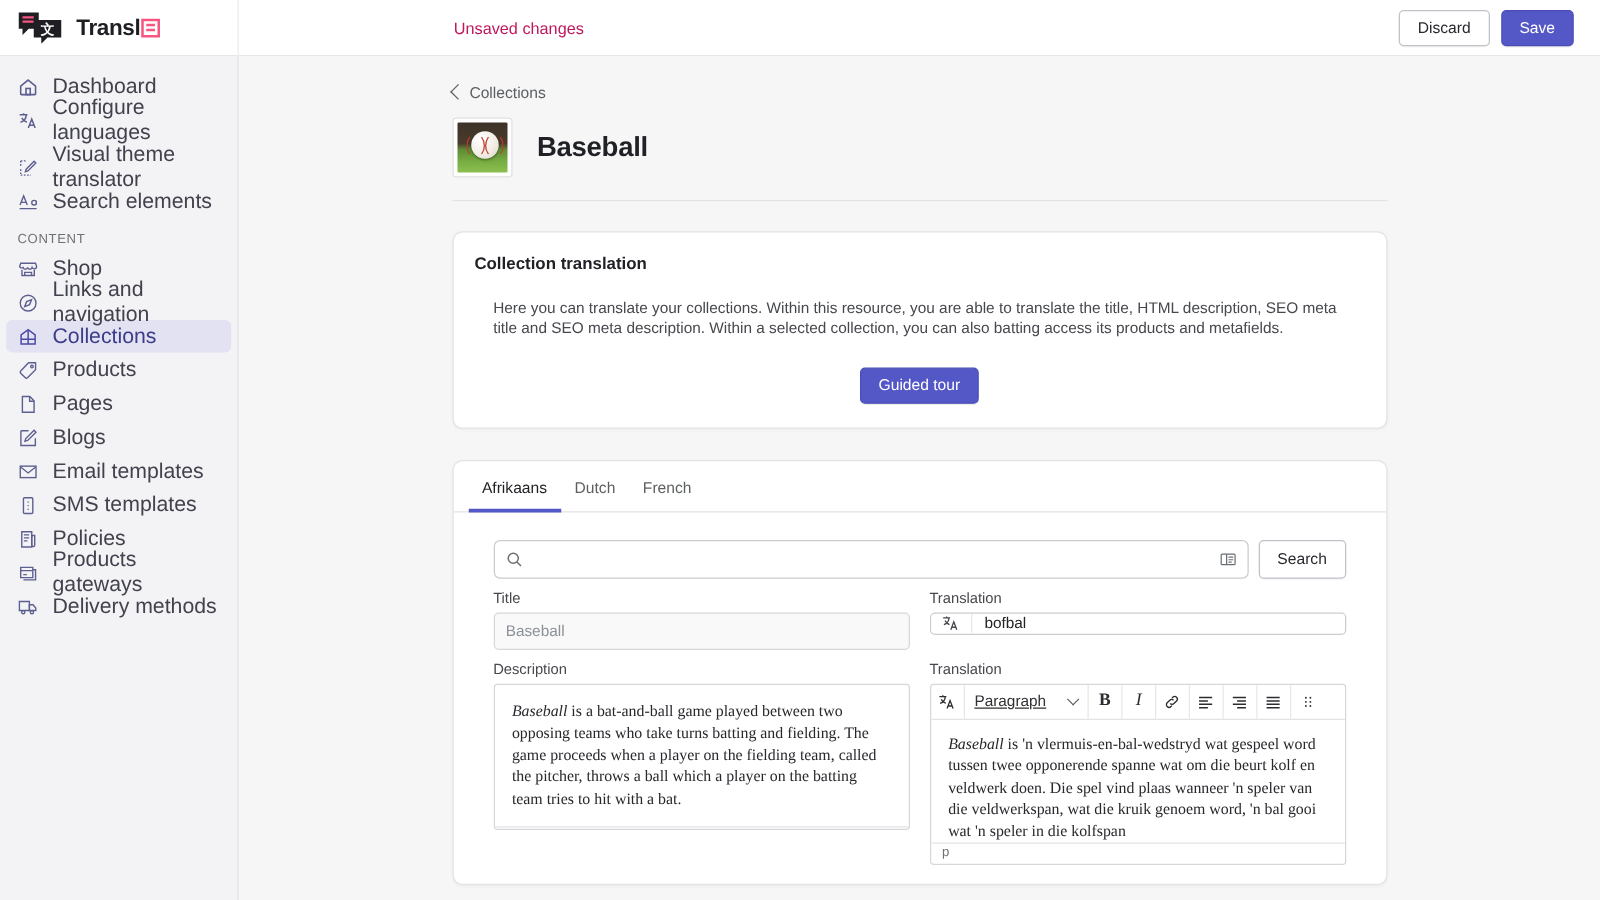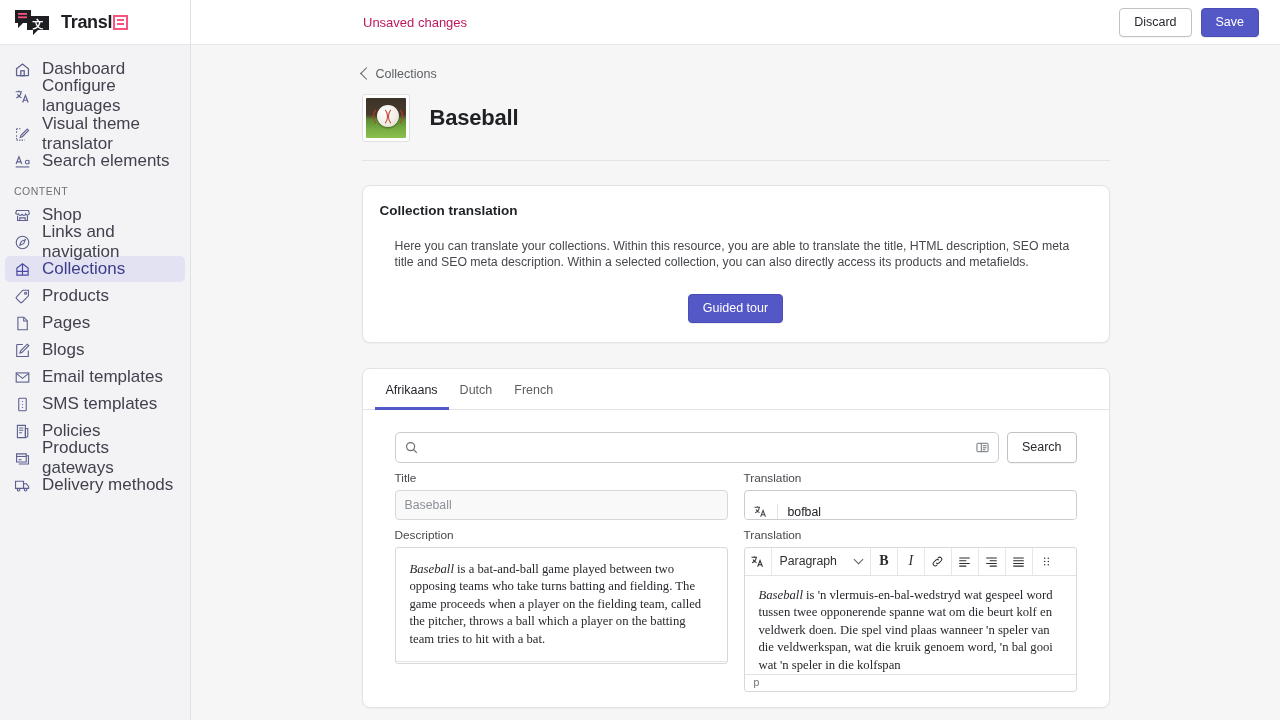--- a/index.html
+++ b/index.html
@@ -153,22 +153,22 @@
 
   .field-grid { display: flex; gap: 16px; margin-top: 8px; }
   .field { flex: 1; min-width: 0; }
   .field-label { font-size: 11.8px; color: #46484d; margin-bottom: 5px; }
   .input-plain {
     width: 100%; height: 30px; border: 1px solid #d6d8db; border-radius: 4px;
     background: #f9f9fa; color: #8c9196; font-family: inherit; font-size: 12.3px;
     padding: 0 9px; outline: none;
   }
   .input-with-ico {
-    display: flex; align-items: flex-end; border: 1px solid #c9ccd0;
-    border-radius: 4px; overflow: hidden; background: #fff; height: 30px;
+    display: flex; align-items: flex-start; border: 1px solid #c9ccd0;
+    border-radius: 4px; overflow: hidden; background: #fff; height: 18px;
   }
   .input-ico-slot {
     width: 33px; display: flex; align-items: center; justify-content: center;
     border-right: 1px solid #e1e3e5; color: #46484d; cursor: pointer; background: #fff;
   }
   .input-with-ico input {
     flex: 1; border: none; outline: none; font-family: inherit;
     font-size: 12.3px; padding: 0 10px; color: #202223; min-width: 0;
   }
 
@@ -187,21 +187,21 @@
   .rte-toolbar { display: flex; align-items: stretch; height: 28px;
                  border-bottom: 1px solid #e1e3e5; }
   .tb-item {
     display: flex; align-items: center; justify-content: center;
     min-width: 27px; cursor: pointer; color: #2c2d31;
     border-right: 1px solid #e6e7e9; font-size: 12.5px;
   }
   .tb-item:last-child { border-right: none; }
   .tb-select {
     display: flex; align-items: center; gap: 18px; padding: 0 8px;
-    font-size: 12.3px; color: #303134; min-width: 92px; justify-content: space-between;
+    font-size: 12.3px; color: #303134; min-width: 92px; justify-content: space-between; text-decoration: underline;
   }
   .caret { width: 7px; height: 7px; border-right: 1.4px solid #5c5f62;
            border-bottom: 1.4px solid #5c5f62; transform: rotate(45deg); margin-top: -3px; }
   .tb-b { font-weight: bold; font-family: "Liberation Serif", serif; font-size: 14px; }
   .tb-i { font-style: italic; font-family: "Liberation Serif", serif; font-size: 14px; }
   .rte-body {
     flex: 1; padding: 11px 14px; font-size: 12.7px; line-height: 1.38;
     color: #27282c; font-family: "Liberation Serif", serif; overflow: hidden;
   }
   .rte-foot {
@@ -424,21 +424,21 @@
           <div class="thumb">
             <div class="thumb-inner">
               <div class="thumb-ball"></div>
             </div>
           </div>
           <h1 class="page-title">Baseball</h1>
         </div>
 
         <section class="card">
           <div class="card-title">Collection translation</div>
-          <p class="card-desc">Here you can translate your collections. Within this resource, you are able to translate the title, HTML description, SEO meta title and SEO meta description. Within a selected collection, you can also directly access its products and metafields.</p>
+          <p class="card-desc">Here you can translate your collections. Within this resource, you are able to translate the title, HTML description, SEO meta title and SEO meta description. Within a selected collection, you can also batting access its products and metafields.</p>
           <div class="card-actions">
             <button class="btn btn-primary" style="margin-left:0">Guided tour</button>
           </div>
         </section>
 
         <section class="tabs-card">
           <div class="tabs">
             <div class="tab active">Afrikaans</div>
             <div class="tab">Dutch</div>
             <div class="tab">French</div>

